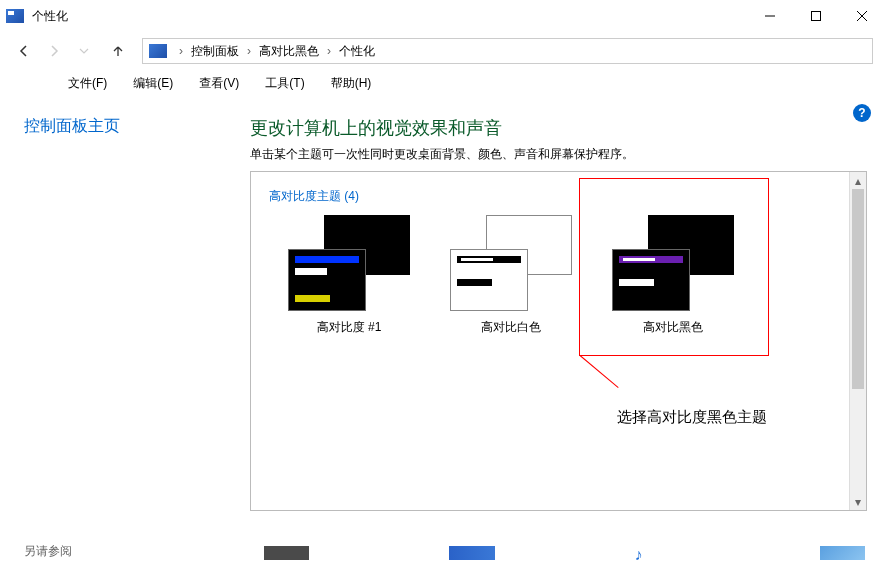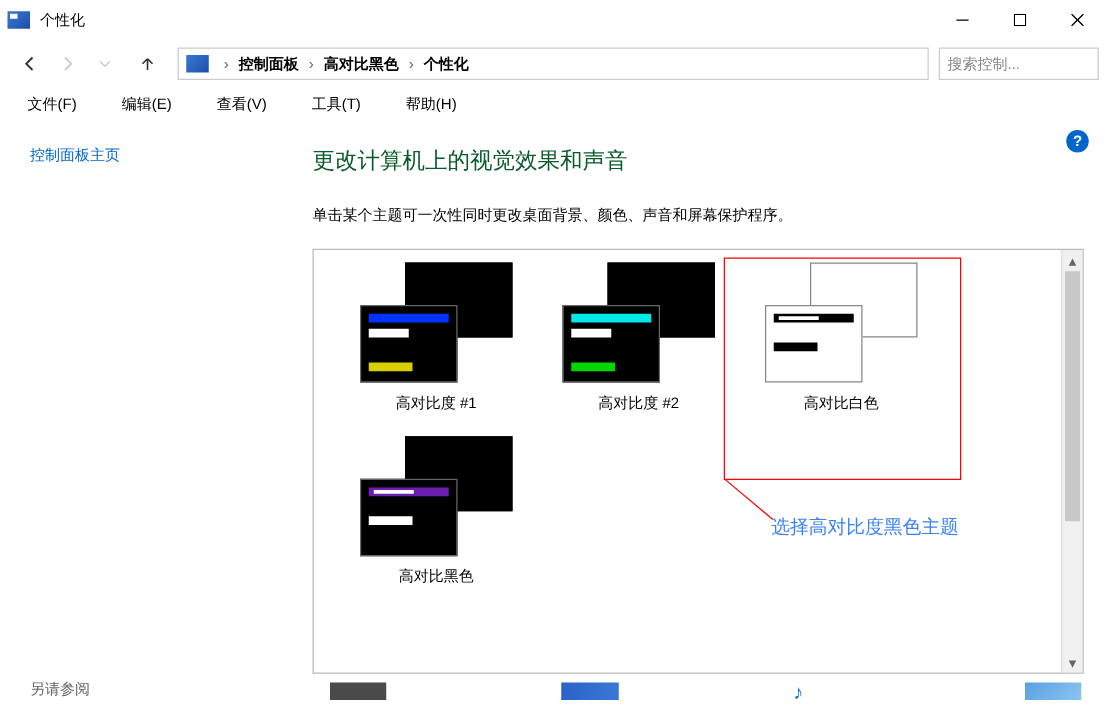--- a/index.html
+++ b/index.html
@@ -15,39 +15,39 @@
   .win-btn svg { stroke:#000; stroke-width:1; fill:none; }
 
   
   .navbar { height: 38px; display:flex; align-items:center; padding: 0 6px 0 10px; gap:2px; }
   .nav-arrow { width:28px; height:28px; display:flex; align-items:center; justify-content:center; color:#555; }
   .nav-arrow.disabled { color:#bbb; }
   .nav-up { margin-left:4px; }
   .address { flex:1; height:26px; border:1px solid #ccc; margin:0 6px 0 8px; display:flex; align-items:center; padding:0 6px; font-size:12px; color:#000; gap:4px; background:#fff; }
   .addr-icon { width:18px; height:14px; background: linear-gradient(135deg,#3a78d6,#1e4fa8); margin-right:4px; flex:none; }
   .addr-sep { color:#666; padding:0 4px; }
-  .addr-seg { color:#000; white-space:nowrap;font-weight:bold; }
+  .addr-seg { color:#000; white-space:nowrap; }
   .search { width:128px; height:26px; border:1px solid #ccc; display:flex; align-items:center; padding:0 6px; color:#888; font-size:12px; background:#fff; }
 
   
-  .menubar { height:26px; display:flex; align-items:center; padding-left:12px; gap:16px; font-size:12px; }
+  .menubar { height:26px; display:flex; align-items:center; padding-left:12px; gap:6px; font-size:12px;margin-left:46px; }
   .menu-item { padding:3px 10px; color:#000; }
 
   
   .help-icon { position:absolute; right:14px; top:104px; width:18px; height:18px; border-radius:50%; background:#0066cc; color:#fff; display:flex; align-items:center; justify-content:center; font-size:12px; font-weight:bold; }
 
   
   .content { display:flex; position:absolute; top:98px; left:0; right:0; bottom:0; }
   .sidebar { width:220px; padding:18px 10px 10px 24px; }
-  .sidebar a { display:block; color:#0066cc; font-size:12px; text-decoration:none; margin-bottom:18px; }
+  .sidebar a { display:block; color:#0066cc; font-size:16px; text-decoration:none; margin-bottom:18px; }
   .sidebar .see-also { position:absolute; bottom:8px; left:24px; color:#666; font-size:12px; }
 
   .main { flex:1; padding:18px 18px 0 30px; position:relative; }
-  .main h1 { color:#0a5a2a; font-weight:normal; font-size:18px; margin-bottom:24px; }
-  .main .subtitle { font-size:12px; color:#000; margin-bottom:18px; }
+  .main h1 { color:#0a5a2a; font-weight:normal; font-size:18px; margin-bottom:6px; }
+  .main .subtitle { font-size:12px; color:#000; margin-bottom:8px; }
 
   .themes-panel { border:1px solid #bbb; height:340px; position:relative; background:#fff; padding:10px 16px 10px 16px; overflow:hidden; }
   .section-header { color:#0066cc; font-size:12px; padding:6px 0 10px 2px; }
 
   .themes-row { display:flex; gap:34px; padding-left:18px; flex-wrap:wrap; row-gap:18px; }
   .theme-item { width:128px; display:flex; flex-direction:column; align-items:center; }
   .theme-label { font-size:12px; color:#000; margin-top:8px; text-align:right; }
 
   .thumb-wrap { position:relative; width:122px; height:96px; }
   .thumb-back { position:absolute; right:0; top:0; width:86px; height:60px; background:#000; border:1px solid #000; }
@@ -83,21 +83,21 @@
   .t4 .sp { height:6px; }
   .t4 .b2 { background:#000; width:55%; }
 
   
   .fake-scroll { position:absolute; right:0; top:0; bottom:0; width:17px; background:#f0f0f0; border-left:1px solid #ddd; }
   .fake-scroll .sbtn { height:17px; display:flex; align-items:center; justify-content:center; color:#666; }
   .fake-scroll .thumb { position:absolute; left:2px; right:2px; top:17px; height:200px; background:#c8c8c8; }
 
   
   .anno-box { position:absolute; border:1px solid #ff0000; pointer-events:none; }
-  .anno-text { position:absolute; color:#3b82f6; font-size:15px; white-space:nowrap; }
+  .anno-text { position:absolute; color:#000000; font-size:15px; white-space:nowrap;margin-top:24px; }
   .anno-line { position:absolute; background:#ff0000; height:1px; transform-origin:left center; }
 
   .bottom-thumbs { position:absolute; bottom:4px; left:264px; right:20px; height:18px; display:flex; gap:140px; }
   .bthumb { width:52px; height:14px; background:#4a4a4a; }
   .bthumb.blue { background:linear-gradient(90deg,#2a62c8,#3a78d6); }
   .bthumb.note { background:none; position:relative; }
   .bthumb.note::before { content:"♪"; color:#1e6fd8; font-size:16px; }
   .bthumb.pic { background:linear-gradient(135deg,#5aa0e0,#8cc4f0); }
 </style>
 </head>
@@ -149,23 +149,20 @@
   </div>
   <div class="address">
     <div class="addr-icon"></div>
     <span class="addr-sep">›</span>
     <span class="addr-seg">控制面板</span>
     <span class="addr-sep">›</span>
     <span class="addr-seg">高对比黑色</span>
     <span class="addr-sep">›</span>
     <span class="addr-seg">个性化</span>
   </div>
-  <div class="search">
-    <span>搜索控制...</span>
-  </div>
 </div>
 
 <div class="menubar">
   <div class="menu-item">文件(F)</div>
   <div class="menu-item">编辑(E)</div>
   <div class="menu-item">查看(V)</div>
   <div class="menu-item">工具(T)</div>
   <div class="menu-item">帮助(H)</div>
 </div>
 
@@ -175,48 +172,37 @@
   <div class="sidebar">
     <a href="#">控制面板主页</a>
     <div class="see-also">另请参阅</div>
   </div>
 
   <div class="main">
     <h1>更改计算机上的视觉效果和声音</h1>
     <div class="subtitle">单击某个主题可一次性同时更改桌面背景、颜色、声音和屏幕保护程序。</div>
 
     <div class="themes-panel">
+      <div class="section-header">高对比度主题 (4)</div>
 
       <div class="themes-row">
 
         <div class="theme-item">
           <div class="thumb-wrap t1">
             <div class="thumb-back"></div>
             <div class="thumb-front">
               <div class="bar b1"></div>
                 <div class="bar b2"></div>
                 <div class="sp"></div>
                 <div class="bar b3"></div>
             </div>
           </div>
           <div class="theme-label">高对比度 #1</div>
         </div>
 
-        <div class="theme-item">
-          <div class="thumb-wrap t2">
-            <div class="thumb-back"></div>
-            <div class="thumb-front">
-              <div class="bar b1"></div>
-                <div class="bar b2"></div>
-                <div class="sp"></div>
-                <div class="bar b3"></div>
-            </div>
-          </div>
-          <div class="theme-label">高对比度 #2</div>
-        </div>
 
         <div class="theme-item">
           <div class="thumb-wrap t4">
             <div class="thumb-back white"></div>
             <div class="thumb-front">
               <div class="bar b1"></div>
                 <div class="sp"></div>
                 <div class="bar b2"></div>
             </div>
           </div>

